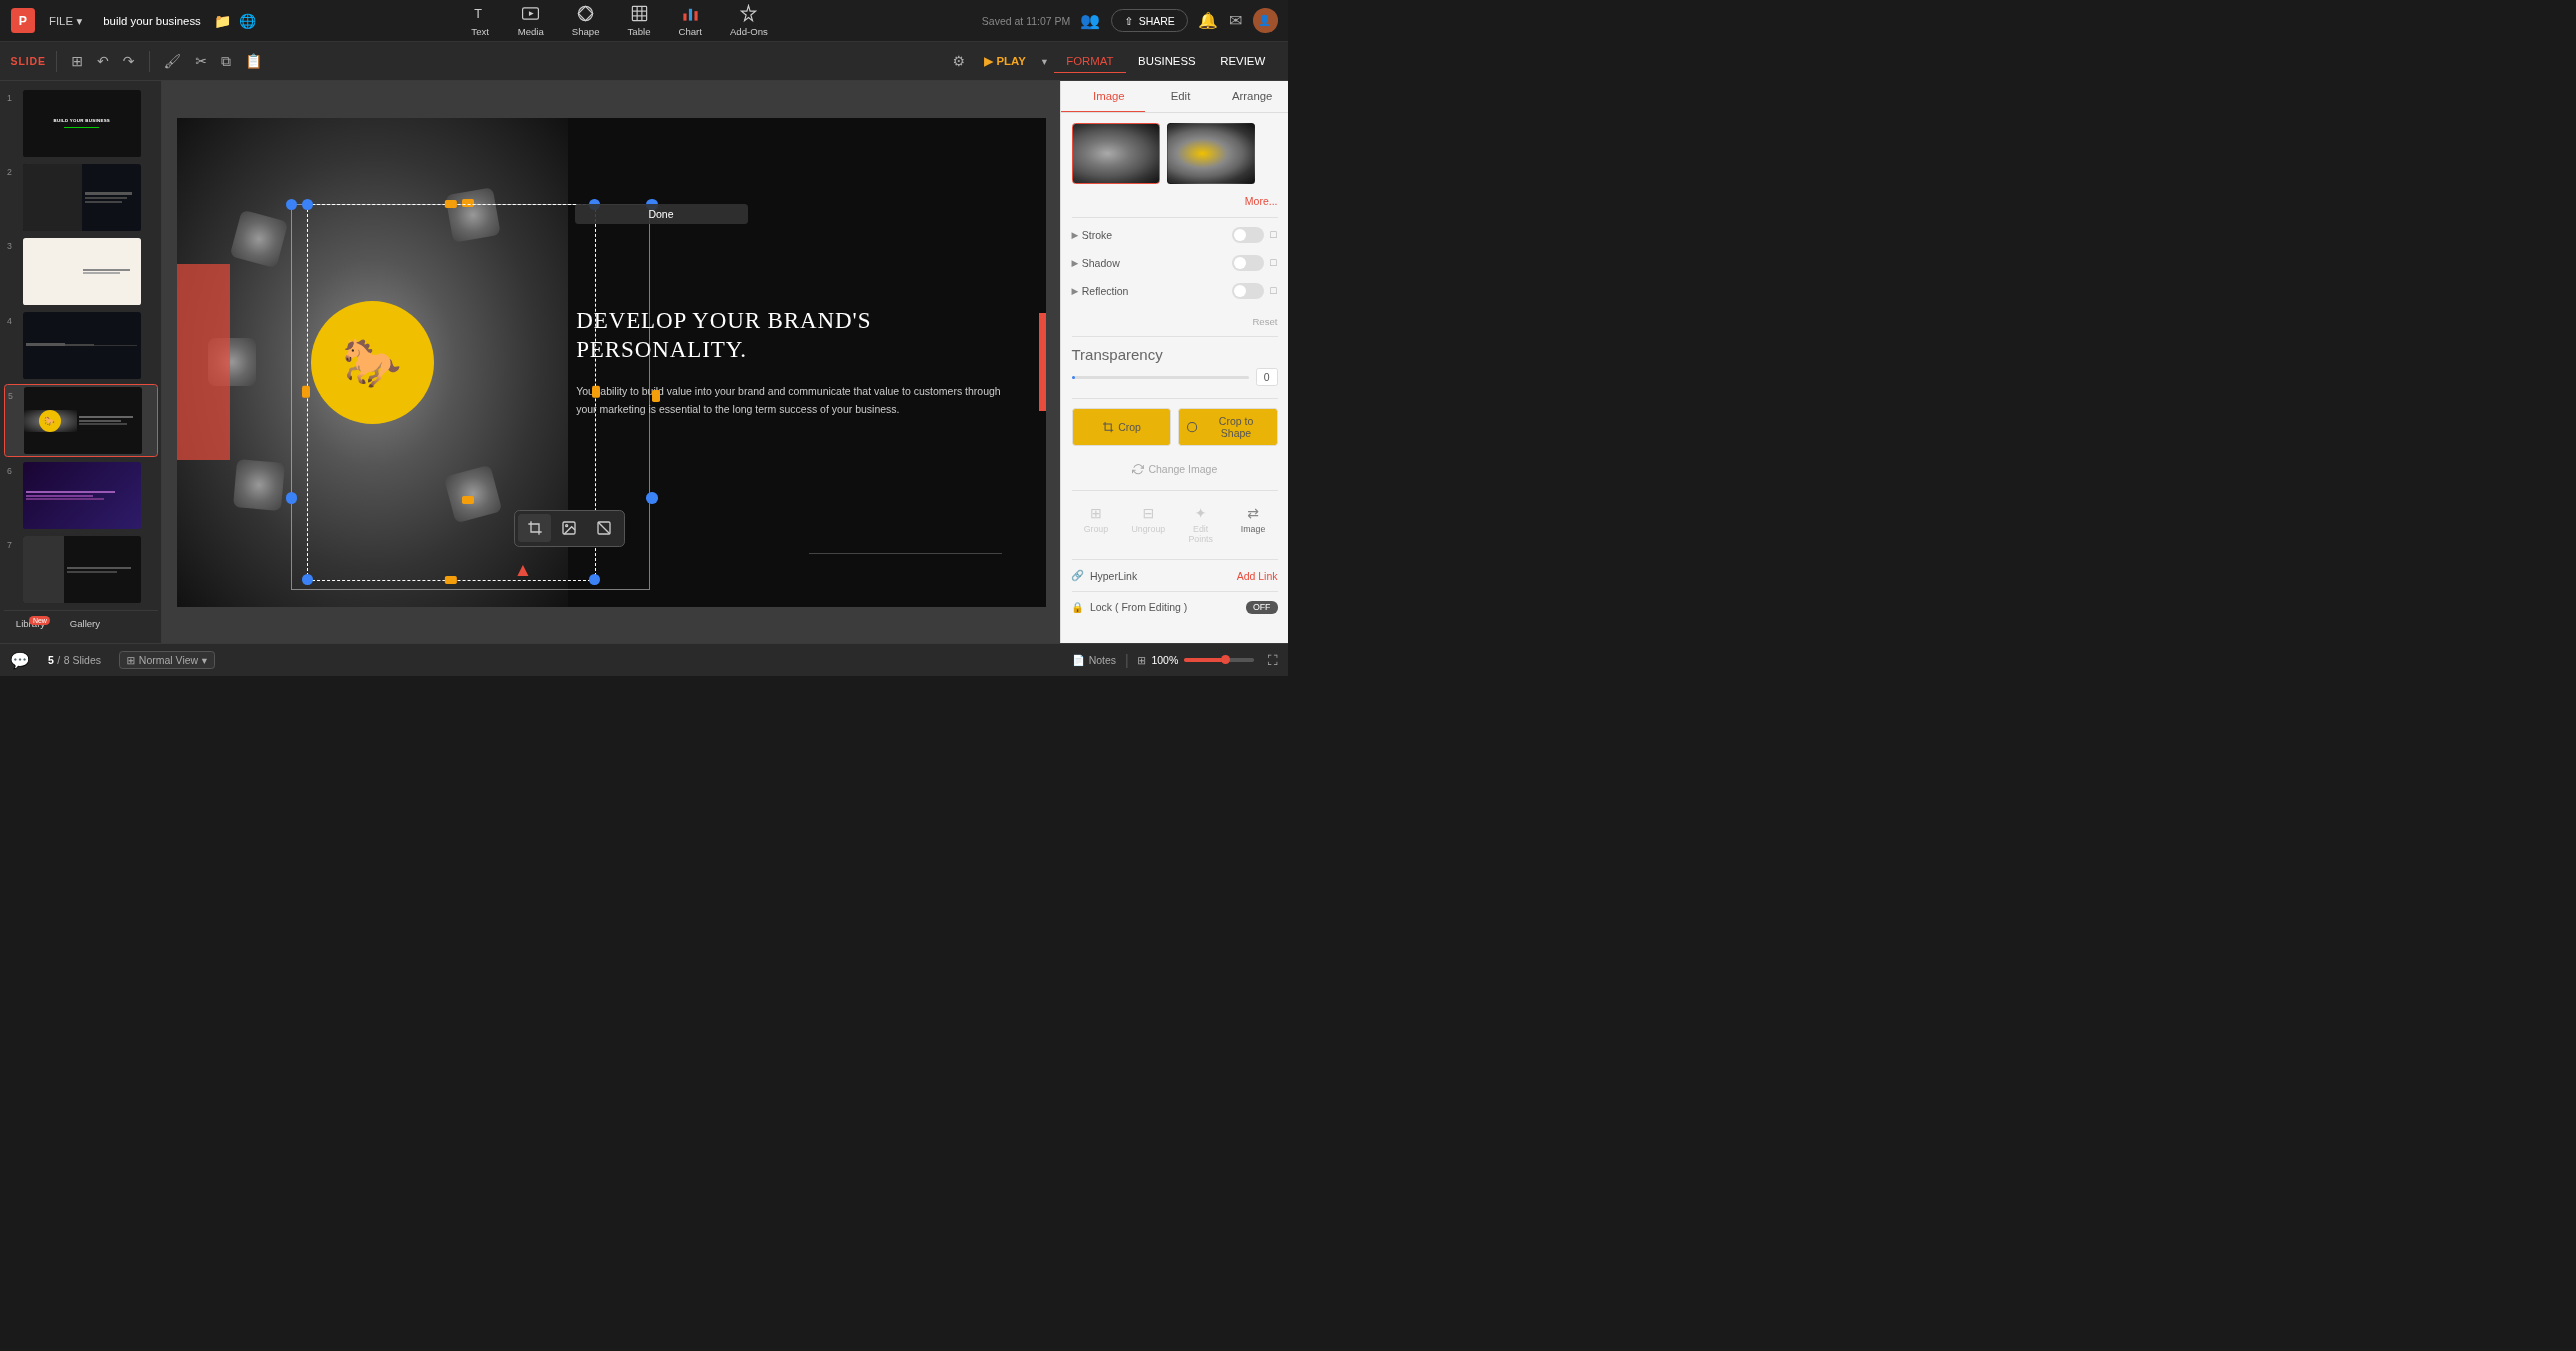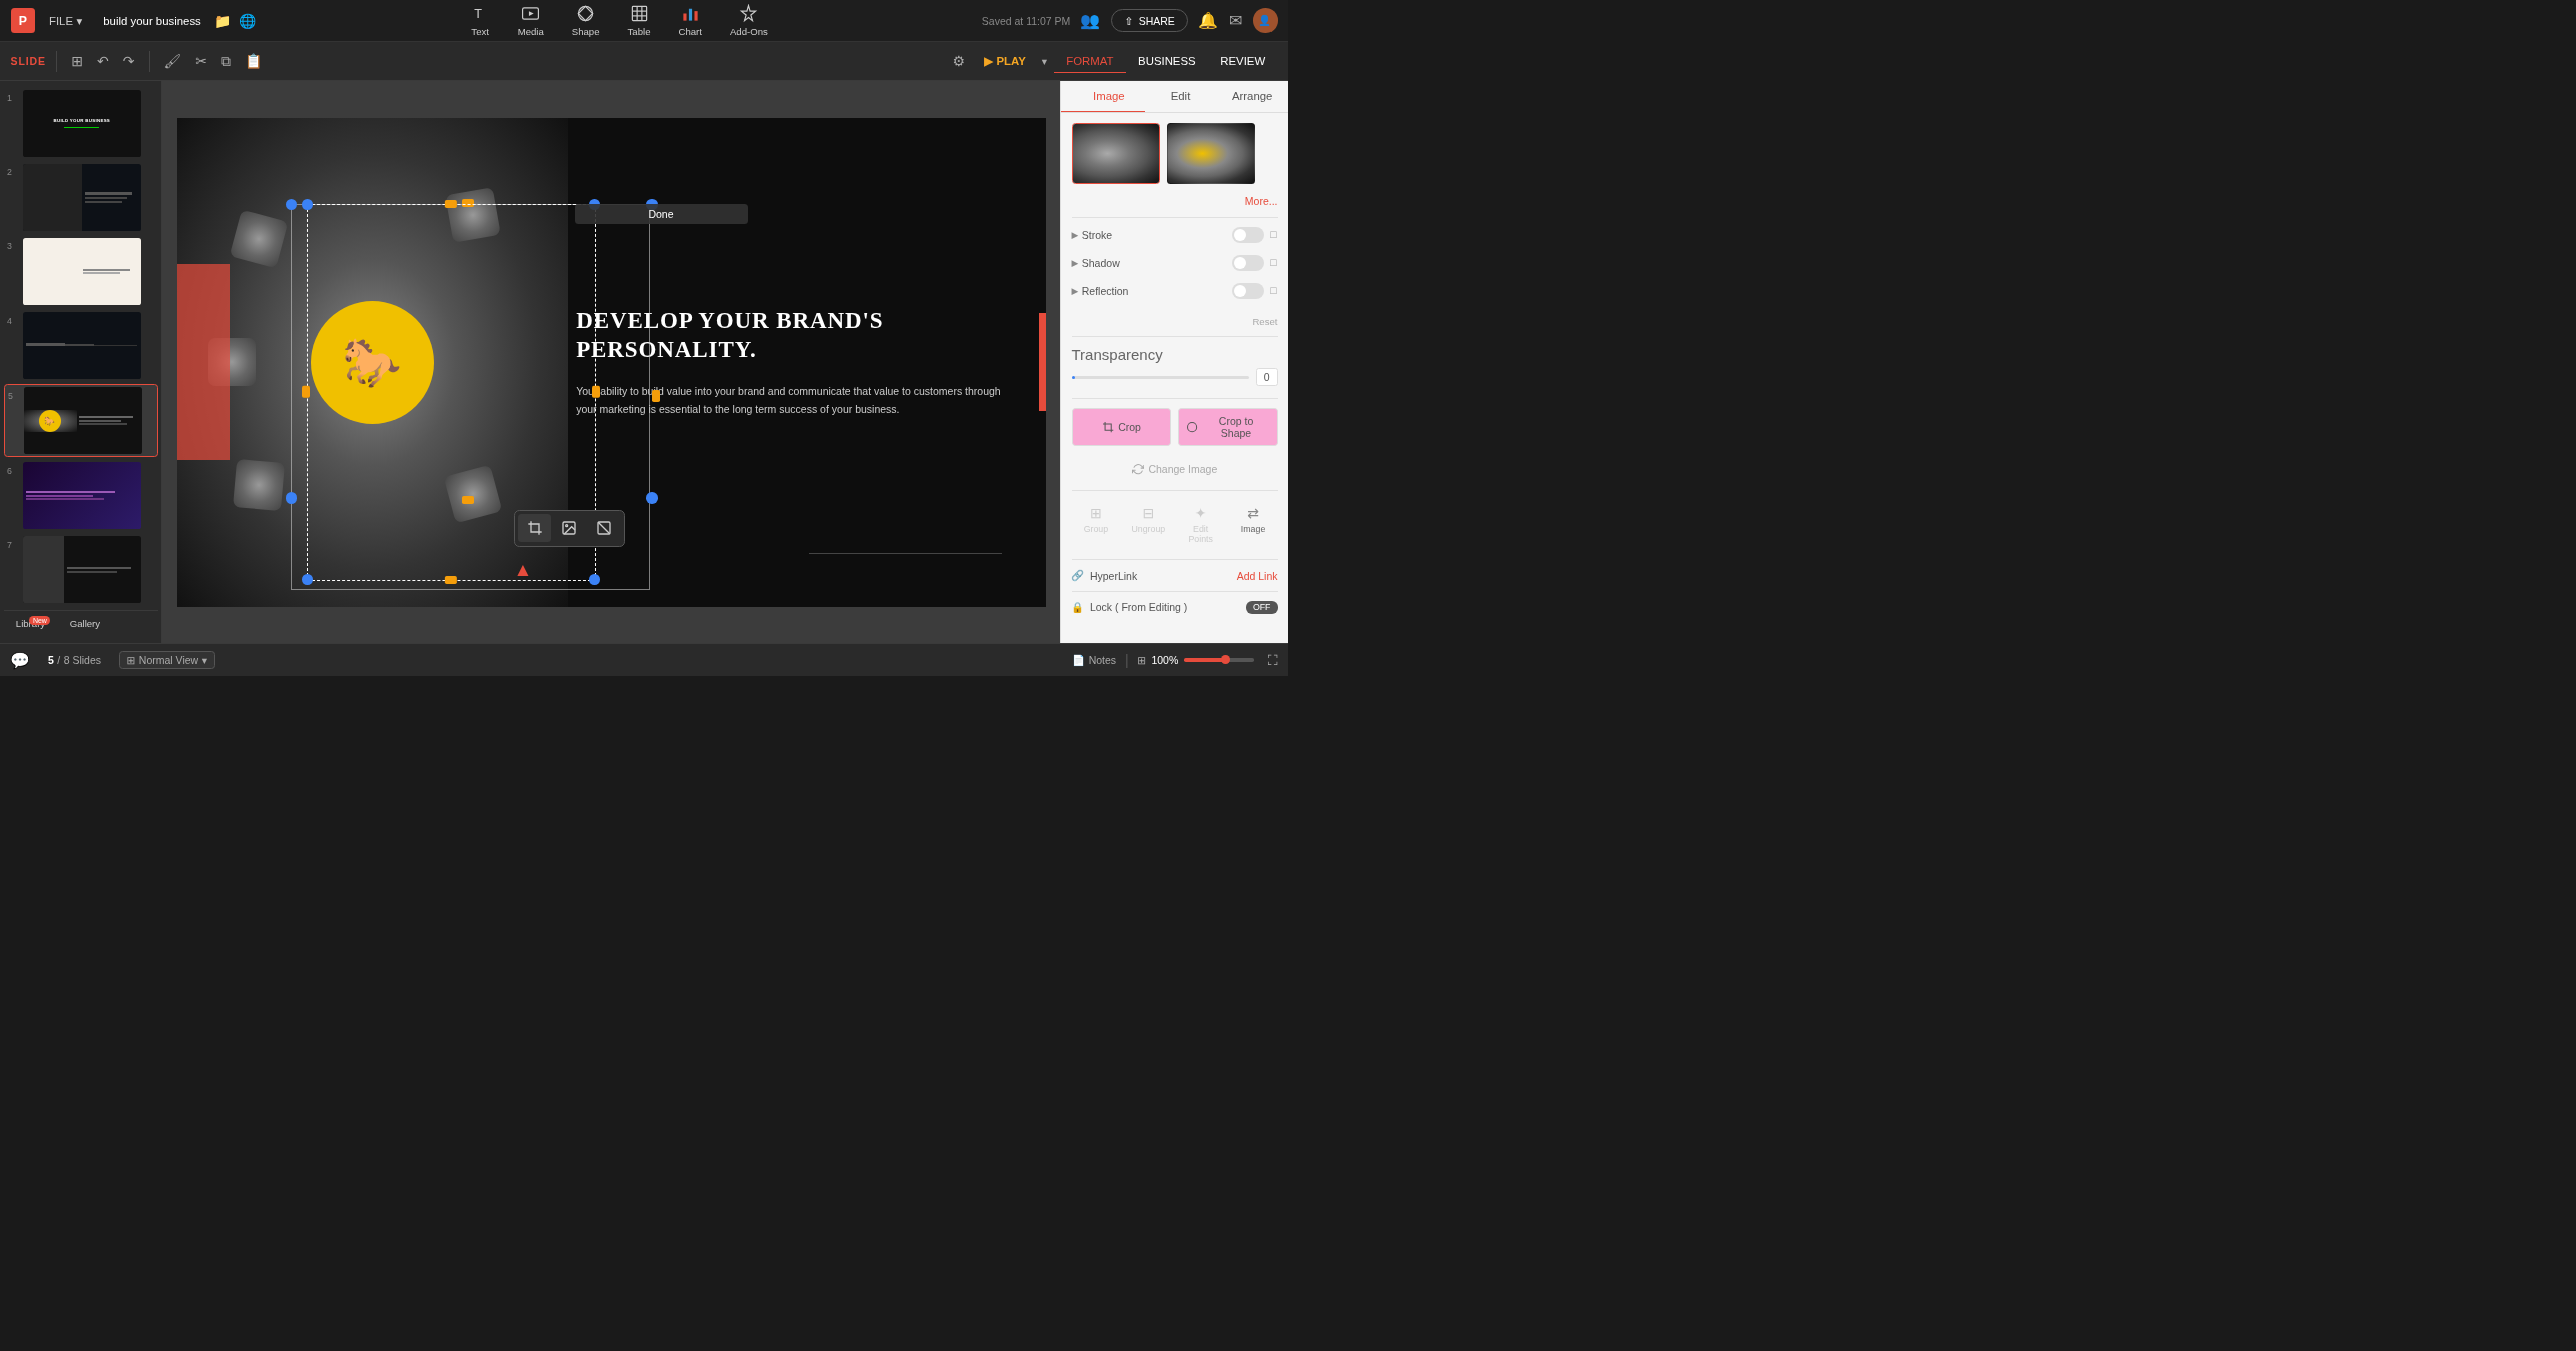--- a/index.html
+++ b/index.html
@@ -49,21 +49,21 @@
     
     .canvas-area { flex: 1; background: #3c3c3c; display: flex; flex-direction: column; align-items: center; justify-content: center; overflow: hidden; position: relative; }
     .slide-canvas { width: 869px; height: 489px; background: #0d0d0d; position: relative; overflow: hidden; }
 
     
     .slide-bg { width: 100%; height: 100%; background: #0d0d0d; position: relative; }
     .slide-image-section { position: absolute; left: 0; top: 0; width: 45%; height: 100%; overflow: hidden; }
     .ferrari-wheel { width: 100%; height: 100%; background: radial-gradient(ellipse at center, #888 0%, #555 30%, #333 60%, #111 100%); position: relative; display: flex; align-items: center; justify-content: center; }
     .ferrari-center { width: 123px; height: 123px; background: #f0c000; border-radius: 50%; display: flex; align-items: center; justify-content: center; position: relative; }
     .slide-text-section { position: absolute; right: 0; top: 0; width: 57%; height: 100%; display: flex; flex-direction: column; justify-content: center; padding: 35px 44px 35px 26px; }
-    .slide-headline { color: #fff; font-size: 23px; font-weight: 700; font-family: 'Georgia', serif; letter-spacing: 0.9px; line-height: 1.3; margin-bottom: 17.5px; }
+    .slide-headline { color: #fff; font-size: 23px; font-weight: 400; font-family: 'Georgia', serif; letter-spacing: 0.9px; line-height: 1.3; margin-bottom: 17.5px; }
     .slide-body { color: #ccc; font-size: 10.5px; line-height: 1.7; }
     .line-accent { position: absolute; bottom: 53px; right: 44px; width: 193px; height: 0.9px; background: #444; }
     .red-bar { position: absolute; right: 0; top: 40%; width: 7px; height: 20%; background: #e74c3c; }
 
     
     .crop-overlay { position: absolute; top: 0; left: 0; width: 100%; height: 100%; pointer-events: none; }
     .done-btn { position: absolute; top: 88px; right: 298px; background: rgba(50,50,50,0.9); color: #fff; border: none; padding: 4.4px 12.3px; border-radius: 3.5px; font-size: 10.5px; cursor: pointer; }
 
     
     .float-toolbar { position: absolute; bottom: 60px; left: 50%; transform: translateX(-50%); display: flex; gap: 1.8px; background: #2a2a2a; border: 0.9px solid #555; border-radius: 5.3px; padding: 3.5px; }
@@ -94,21 +94,21 @@
     .toggle-switch { width: 32px; height: 16px; background: #ddd; border-radius: 8px; position: relative; cursor: pointer; }
     .toggle-knob { position: absolute; top: 1.8px; left: 1.8px; width: 12.3px; height: 12.3px; background: white; border-radius: 50%; transition: left 0.2s; }
     .expand-icon { color: #888; font-size: 8.8px; cursor: pointer; }
     .divider { height: 0.9px; background: #e0e0e0; margin: 8.8px 0; }
     .panel-row { display: flex; align-items: center; justify-content: space-between; margin-bottom: 5.3px; }
     .panel-row-label { font-size: 15px; color: #666; }
     .transparency-value { font-size: 10.5px; color: #555; background: #fff; border: 0.9px solid #ddd; border-radius: 2.6px; padding: 1.8px 7px; }
 
     
     .action-btns { display: flex; gap: 7px; margin-bottom: 10.5px; }
-    .action-btn { flex: 1; display: flex; align-items: center; justify-content: center; gap: 4.4px; padding: 6.1px 7px; border: 0.9px solid #ddd; border-radius: 3.5px; background: #f9a8d4; font-size: 10.5px; color: #555; cursor: pointer; }
+    .action-btn { flex: 1; display: flex; align-items: center; justify-content: center; gap: 4.4px; padding: 6.1px 7px; border: 0.9px solid #ddd; border-radius: 3.5px; background: #eab308; font-size: 10.5px; color: #555; cursor: pointer; }
     .action-btn svg { width: 12.3px; height: 12.3px; }
     .change-image-btn { width: 100%; display: flex; align-items: center; justify-content: center; gap: 4.4px; padding: 6.1px; border: none; background: transparent; color: #aaa; font-size: 10.5px; cursor: pointer; }
 
     
     .group-btns { display: grid; grid-template-columns: 1fr 1fr 1fr 1fr; gap: 3.5px; margin-bottom: 10.5px; }
     .group-btn { display: flex; flex-direction: column; align-items: center; gap: 2.6px; padding: 5.3px 3.5px; border: none; background: transparent; font-size: 8.8px; color: #666; cursor: pointer; }
     .group-btn-icon { font-size: 14px; color: #888; }
     .group-btn.disabled { color: #ccc; }
     .group-btn.disabled .group-btn-icon { color: #ccc; }
 

